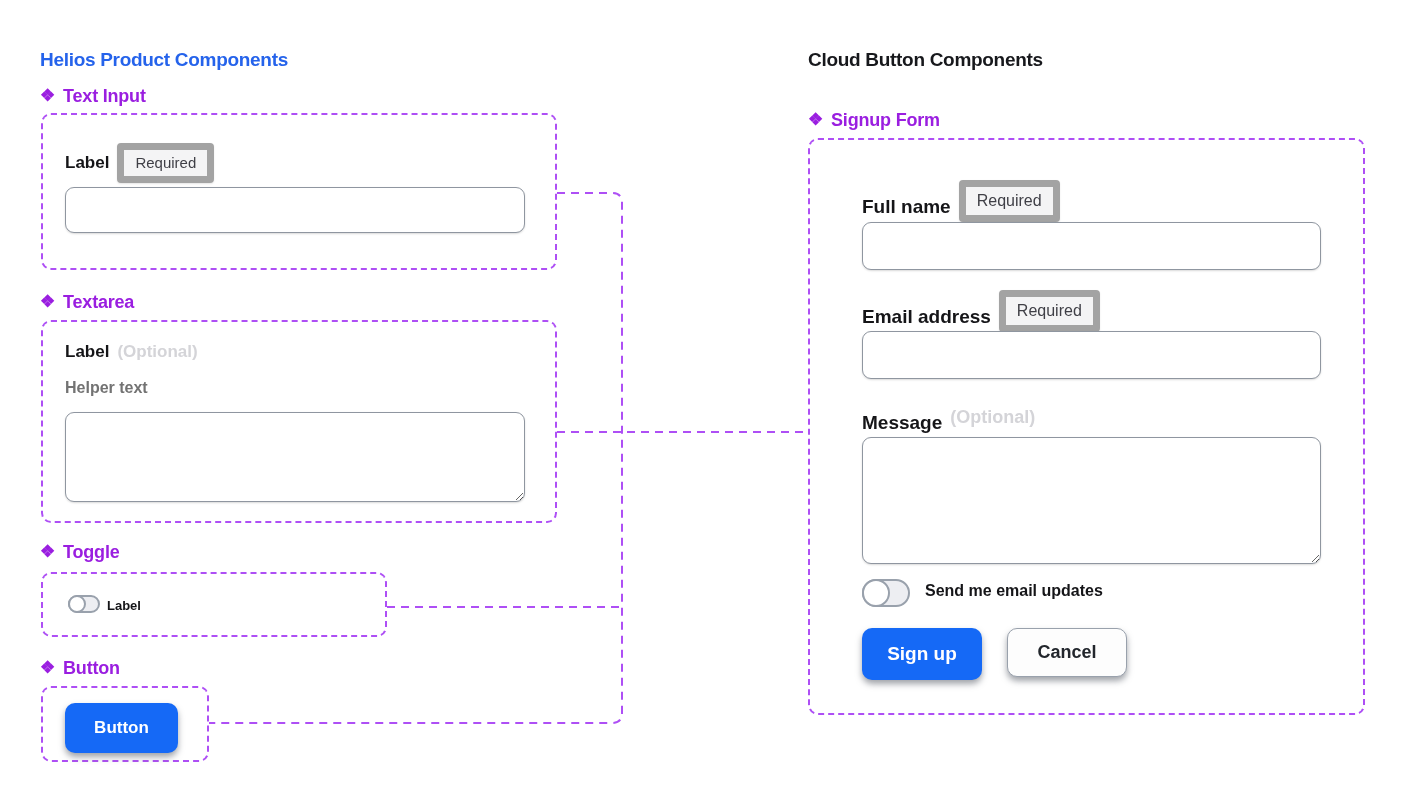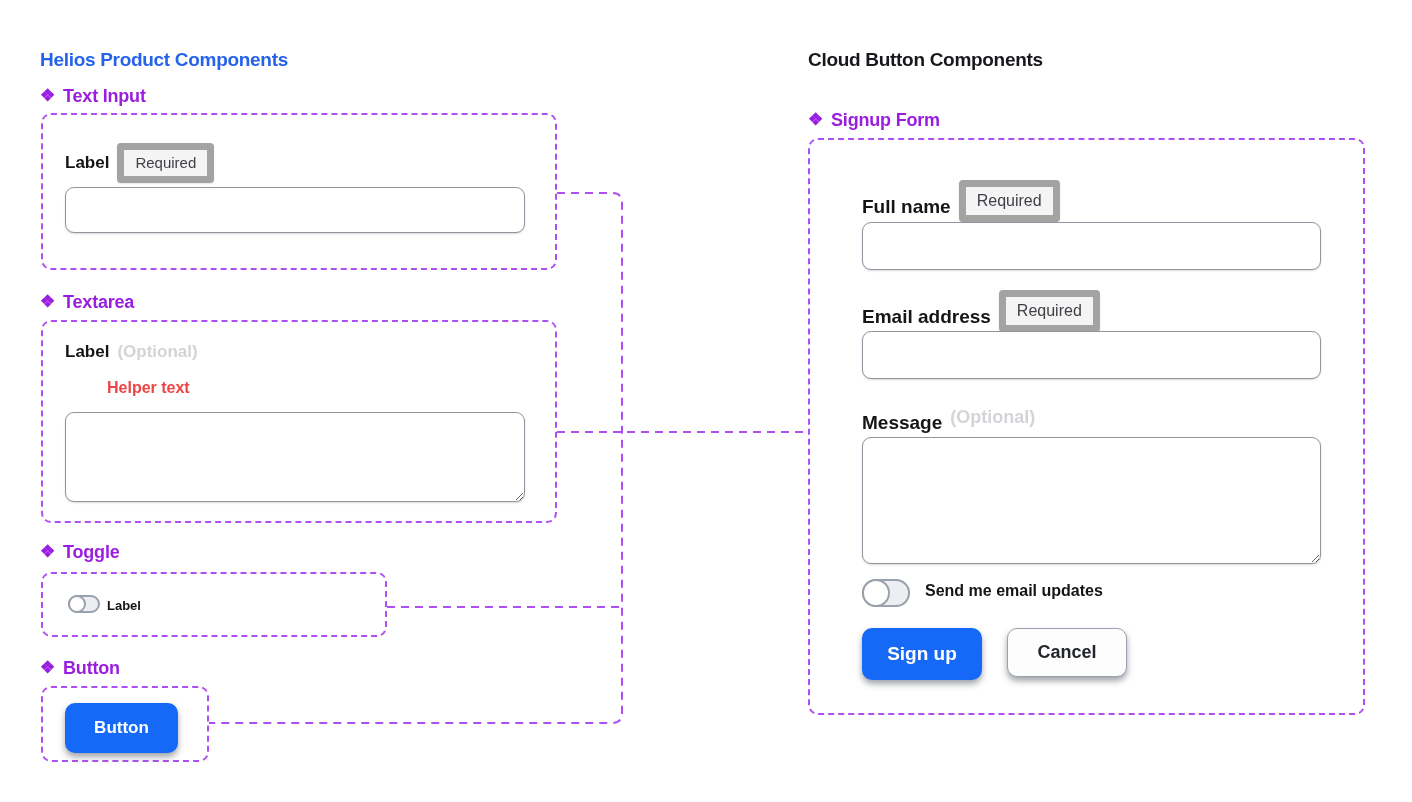--- a/index.html
+++ b/index.html
@@ -25,21 +25,21 @@
   }
   .field-label{font-weight:800;color:#151518;font-size:17px;}
   .field-label.lg{font-size:19px;margin-top:12px;}
   .optional-hint{color:#d4d4d8;font-weight:700;}
   .badge{
     background:#f4f4f5;border:7px solid #a3a3a3;border-radius:4px;
     color:#3f3f46;font-size:15px;padding:3px 11px;line-height:1.35;
     box-shadow:0 1px 2px rgba(0,0,0,0.10);
   }
   .badge.lg{font-size:16px;}
-  .helper-text{position:absolute;color:#ef4444;font-size:16px;font-weight:600;z-index:3;margin-left:42px;}
+  .helper-text{position:absolute;color:#737373;font-size:16px;font-weight:600;z-index:3;}
   .text-field, .area-field{
     position:absolute;box-sizing:border-box;background:#ffffff;
     border:1px solid #8f96a0;border-radius:9px;z-index:3;
     box-shadow:0 1px 2px rgba(0,0,0,0.15);
     font-family:"Liberation Sans", sans-serif;font-size:16px;color:#1f2329;
     padding:6px 10px;outline:none;
   }
   .area-field{resize:both;}
   .toggle{
     position:absolute;border-radius:999px;background:#edeef2;border:2px solid #99a1ac;

